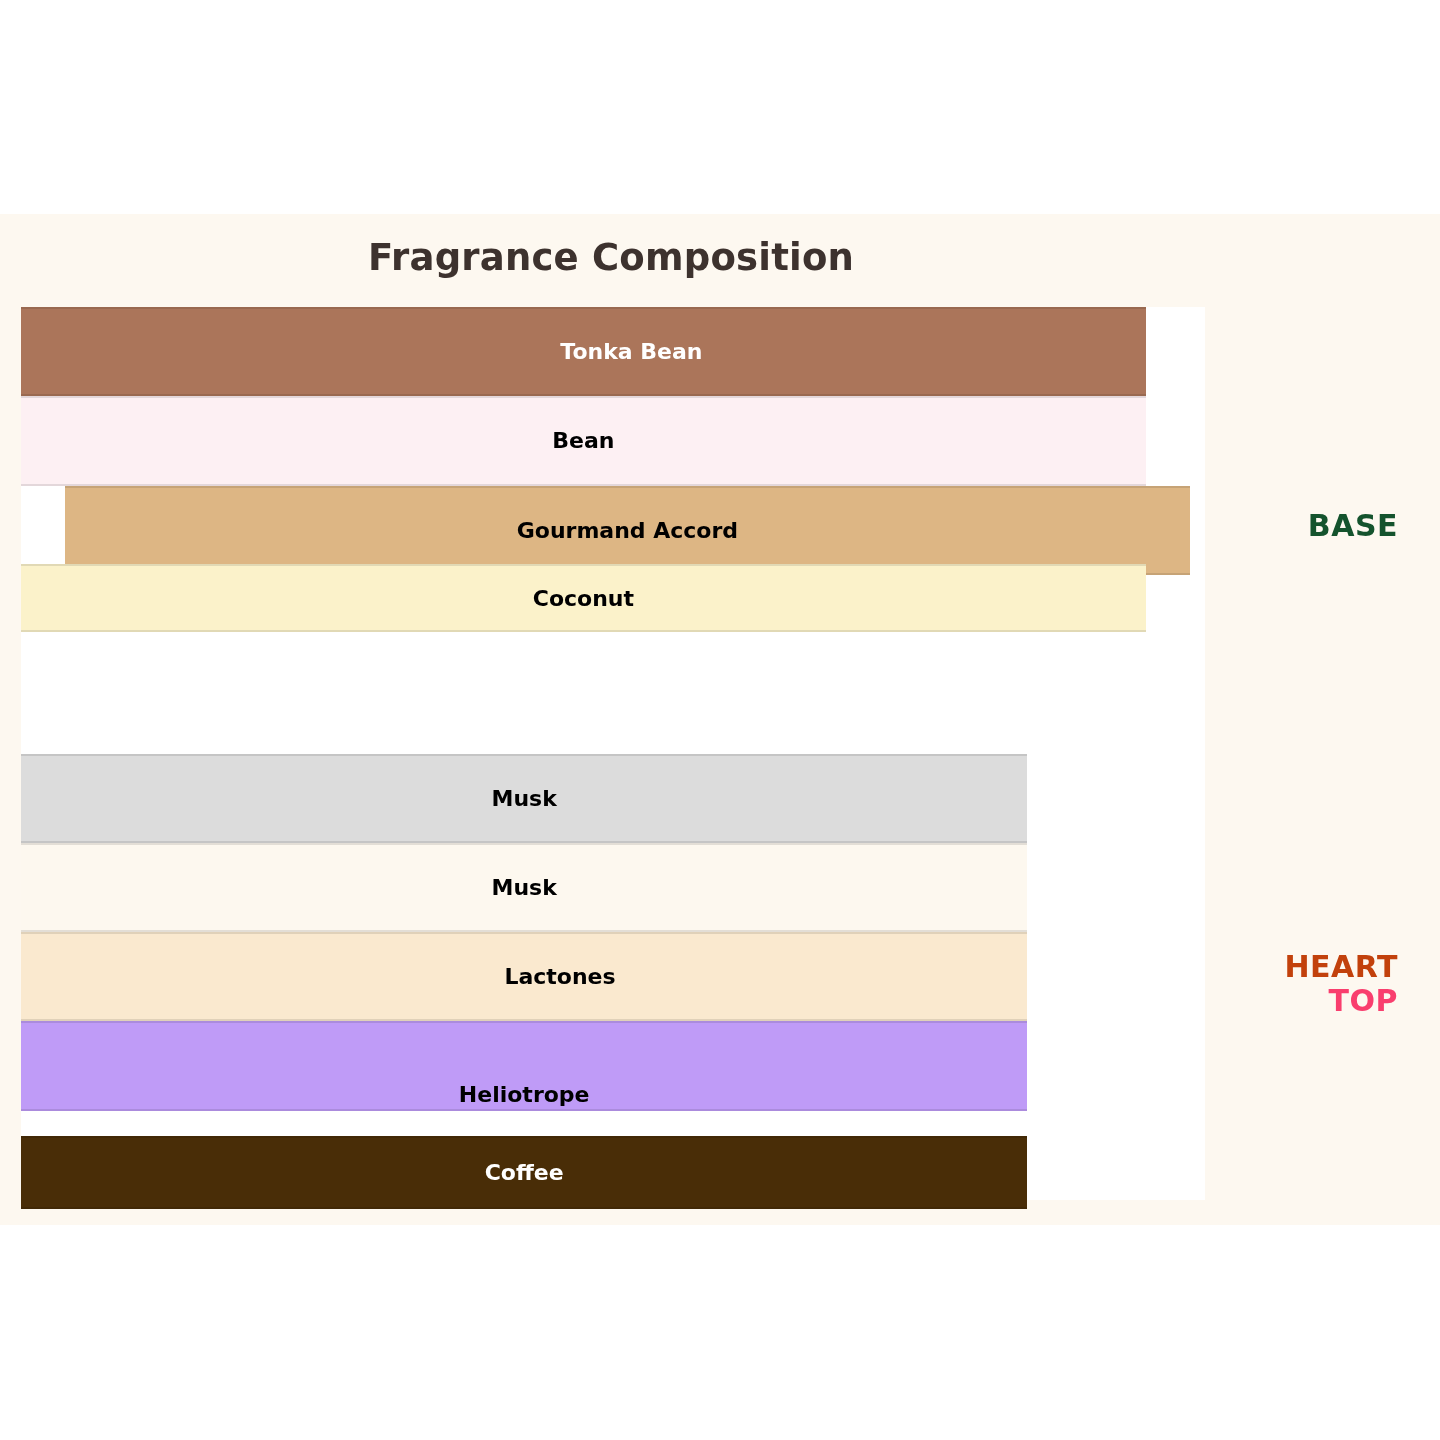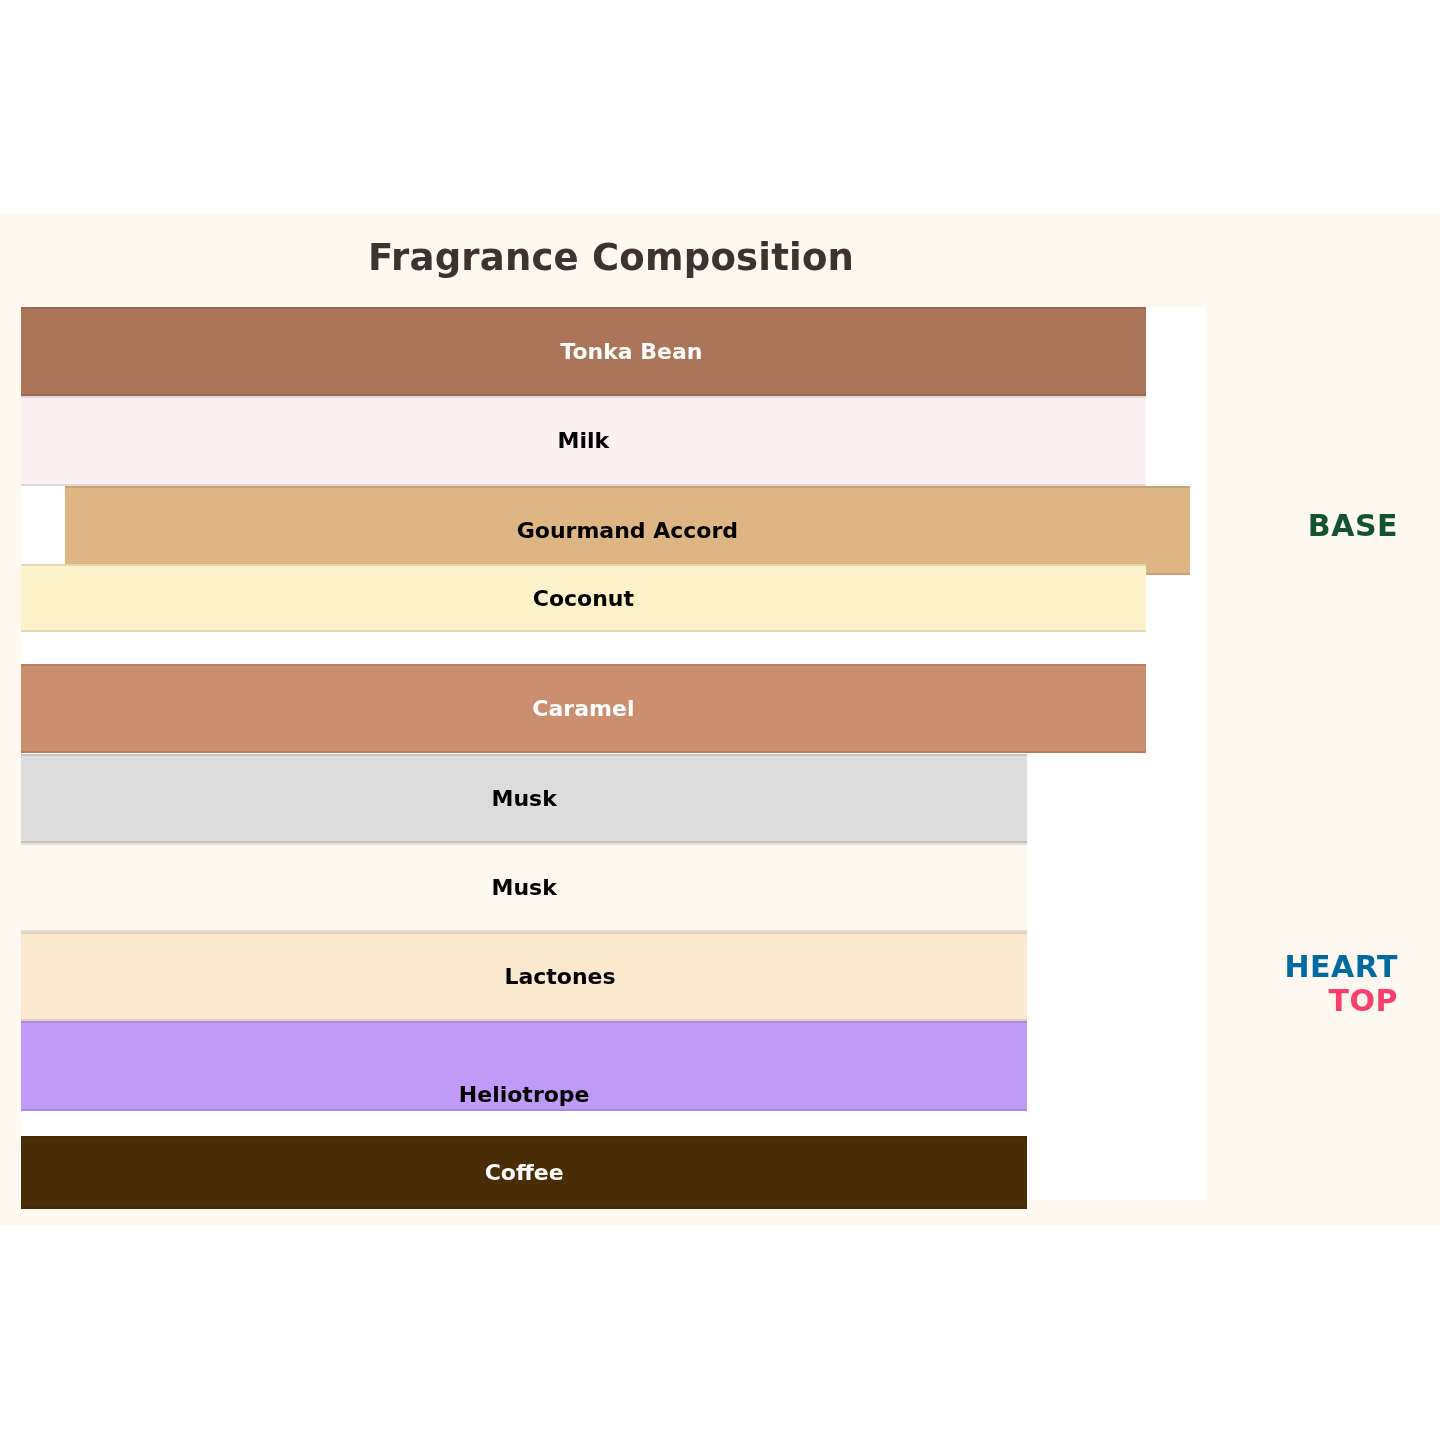--- a/index.html
+++ b/index.html
@@ -97,33 +97,29 @@
   <div id="chart-title">Fragrance Composition</div>
 
   <div id="plot-area">
 
   <div class="bar-row" style="top: 0px; height: 89.3px;">
         <div class="bar" style="width: 1124.8px; background: rgb(171, 117, 90);"></div>
         <div class="bar-label" style="width: 1124.8px; color: rgb(255, 255, 255); padding-left: 48px;">Tonka Bean</div>
       </div>
       <div class="bar-row" style="top: 89.3px; height: 89.3px;">
         <div class="bar" style="width: 1124.8px; background: rgb(253, 240, 243);"></div>
-        <div class="bar-label" style="width: 1124.8px; color: rgb(0, 0, 0);">Milk</div>
+        <div class="bar-label" style="width: 1124.8px; color: rgb(0, 0, 0);">Bean</div>
       </div>
       <div class="bar-row" style="top: 178.6px; height: 89.3px; margin-left: 44px;">
         <div class="bar" style="width: 1124.8px; background: rgb(221, 182, 132);"></div>
         <div class="bar-label" style="width: 1124.8px; color: rgb(0, 0, 0);">Gourmand Accord</div>
       </div>
       <div class="bar-row" style="top: 257px; height: 68px;">
         <div class="bar" style="width: 1124.8px; background: rgb(251, 242, 202);"></div>
         <div class="bar-label" style="width: 1124.8px; color: rgb(0, 0, 0);">Coconut</div>
-      </div>
-      <div class="bar-row" style="top: 357.2px; height: 89.3px;">
-        <div class="bar" style="width: 1124.8px; background: rgb(203, 142, 111);"></div>
-        <div class="bar-label" style="width: 1124.8px; color: rgb(255, 255, 255);">Caramel</div>
       </div>
       <div class="bar-row" style="top: 446.5px; height: 89.3px;">
         <div class="bar" style="width: 1006.4px; background: rgb(220, 220, 220);"></div>
         <div class="bar-label" style="width: 1006.4px; color: rgb(0, 0, 0);">Musk</div>
       </div>
       <div class="bar-row" style="top: 535.8px; height: 89.3px;">
         <div class="bar" style="width: 1006.4px; background: rgb(253, 248, 239);"></div>
         <div class="bar-label" style="width: 1006.4px; color: rgb(0, 0, 0);">Musk</div>
       </div>
       <div class="bar-row" style="top: 625.1px; height: 89.3px;">
@@ -134,16 +130,16 @@
         <div class="bar" style="width: 1006.4px; background: rgb(191, 155, 247);"></div>
         <div class="bar-label" style="width: 1006.4px; color: rgb(0, 0, 0); margin-top: 28px;">Heliotrope</div>
       </div>
       <div class="bar-row" style="top: 829px; height: 73px;">
         <div class="bar" style="width: 1006.4px; background: rgb(73, 45, 7);"></div>
         <div class="bar-label" style="width: 1006.4px; color: rgb(255, 255, 255);">Coffee</div>
       </div>
     </div>
 
   <div class="family-label" style="color: #14532d; top: 294.25px;">BASE</div>
-  <div class="family-label" style="color: #0369a1; top: 734.75px;">HEART</div>
+  <div class="family-label" style="color: #c2410c; top: 734.75px;">HEART</div>
   <div class="family-label" style="color: rgb(249, 62, 110); top: 768.75px;">TOP</div>
 
 </div>
 
 </body></html>

